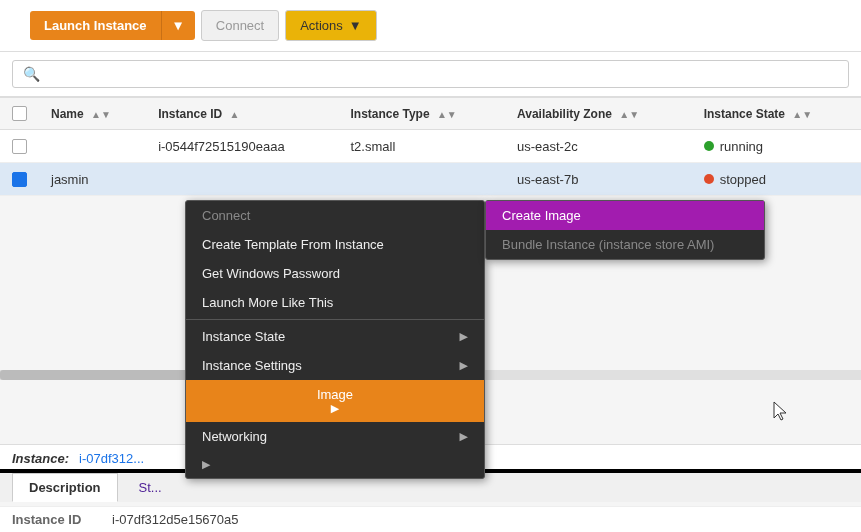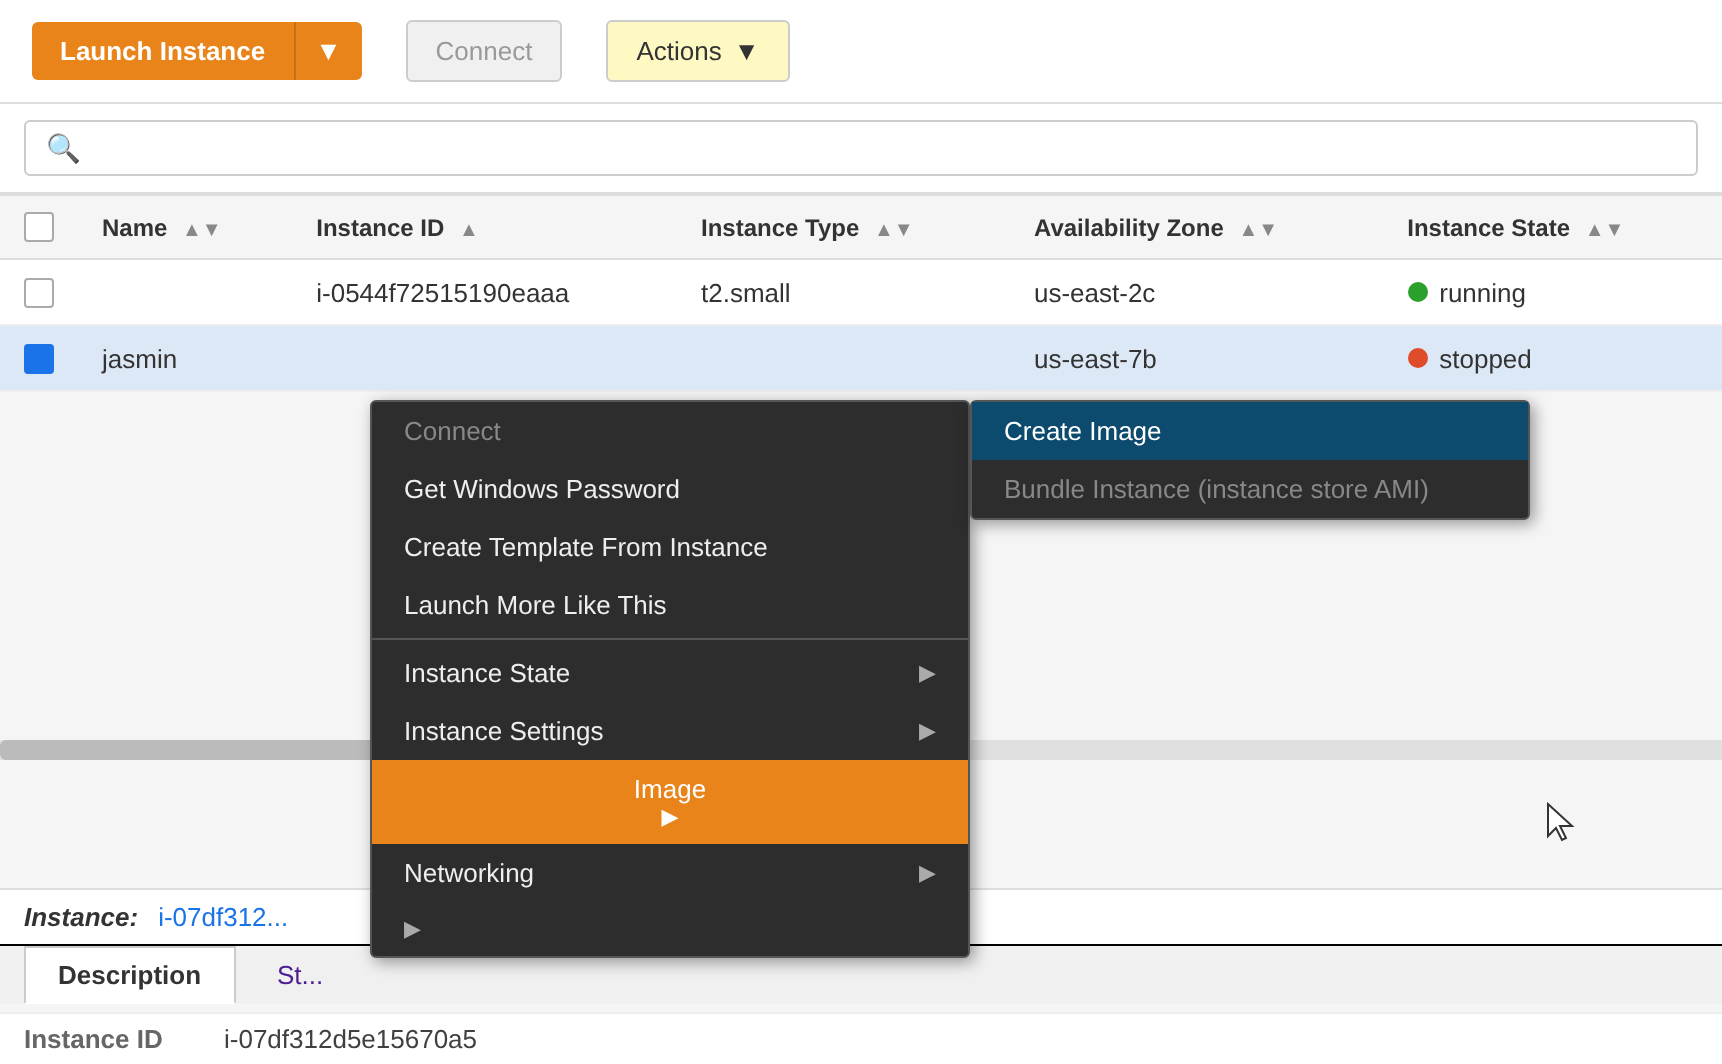--- a/index.html
+++ b/index.html
@@ -2,22 +2,22 @@
 <html><head>
   <meta charset="utf-8">
   <style>
     * { box-sizing: border-box; margin: 0; padding: 0; }
     body { font-family: Arial, sans-serif; font-size: 13px; background: #f5f5f5; overflow: hidden; width: 861px; height: 532px; }
 
     
     .toolbar {
       display: flex;
       align-items: center;
-      gap: 22px;
-      padding: 10px 16px;
+      gap: 6px;
+      padding: 10px 30px;
       background: #fff;
       border-bottom: 1px solid #ddd;
     }
     .launch-btn-group {
       display: flex;
       align-items: stretch;
     }
     .launch-btn-main {
       background: #e8841a;
       color: #fff;
@@ -40,21 +40,21 @@
     .connect-btn {
       background: #f0f0f0;
       color: #999;
       border: 1px solid #ccc;
       padding: 7px 14px;
       font-size: 13px;
       cursor: not-allowed;
       border-radius: 3px;
     }
     .actions-btn {
-      background: #fef9c3;
+      background: #eab308;
       color: #333;
       border: 1px solid #ccc;
       padding: 7px 14px;
       font-size: 13px;
       cursor: pointer;
       border-radius: 3px;
       display: flex;
       align-items: center;
       gap: 6px;
     }
@@ -177,42 +177,42 @@
       border: 1px solid #555;
       border-radius: 3px;
       z-index: 101;
       box-shadow: 2px 2px 8px rgba(0,0,0,0.4);
     }
     .submenu-item {
       padding: 7px 16px;
       font-size: 13px;
       cursor: pointer;
     }
-    .submenu-item.active { background: #0c4a6e; color: #fff; }
+    .submenu-item.active { background: #a21caf; color: #fff; }
     .submenu-item.disabled-item { color: #888; cursor: default; }
 
     
     .status-bar {
       background: #fff;
       border-top: 1px solid #ddd;
       padding: 6px 12px;
       display: flex;
       align-items: center;
       gap: 10px;
       position: absolute;
       bottom: 60px;
       left: 0; right: 0;
     }
     .instance-id-label { color: #333; font-size: 13px; font-weight: bold; font-style: italic; }
     .instance-id-value { color: #1a73e8; font-size: 13px; cursor: pointer; }
 
     
     .tabs-bar {
       background: #f0f0f0;
-      border-top: 1px solid #000000;
+      border-top: 4px solid #000000;
       display: flex;
       align-items: flex-end;
       position: absolute;
       bottom: 30px;
       left: 0; right: 0;
       padding: 0 12px;
     }
     .tab {
       padding: 6px 16px;
       font-size: 13px;
@@ -334,24 +334,24 @@
 
 <div class="scroll-area">
   <div class="scroll-thumb"></div>
 </div>
 
 <div class="context-menu-overlay">
   <div class="context-menu-item disabled">
     <span>Connect</span>
   </div>
   <div class="context-menu-item">
+    <span>Create Template From Instance</span>
+  </div>
+  <div class="context-menu-item">
     <span>Get Windows Password</span>
-  </div>
-  <div class="context-menu-item">
-    <span>Create Template From Instance</span>
   </div>
   <div class="context-menu-item">
     <span>Launch More Like This</span>
   </div>
   <div class="context-menu-separator"></div>
   <div class="context-menu-item">
     <span>Instance State</span>
     <span class="submenu-arrow">▶</span>
   </div>
   <div class="context-menu-item">

